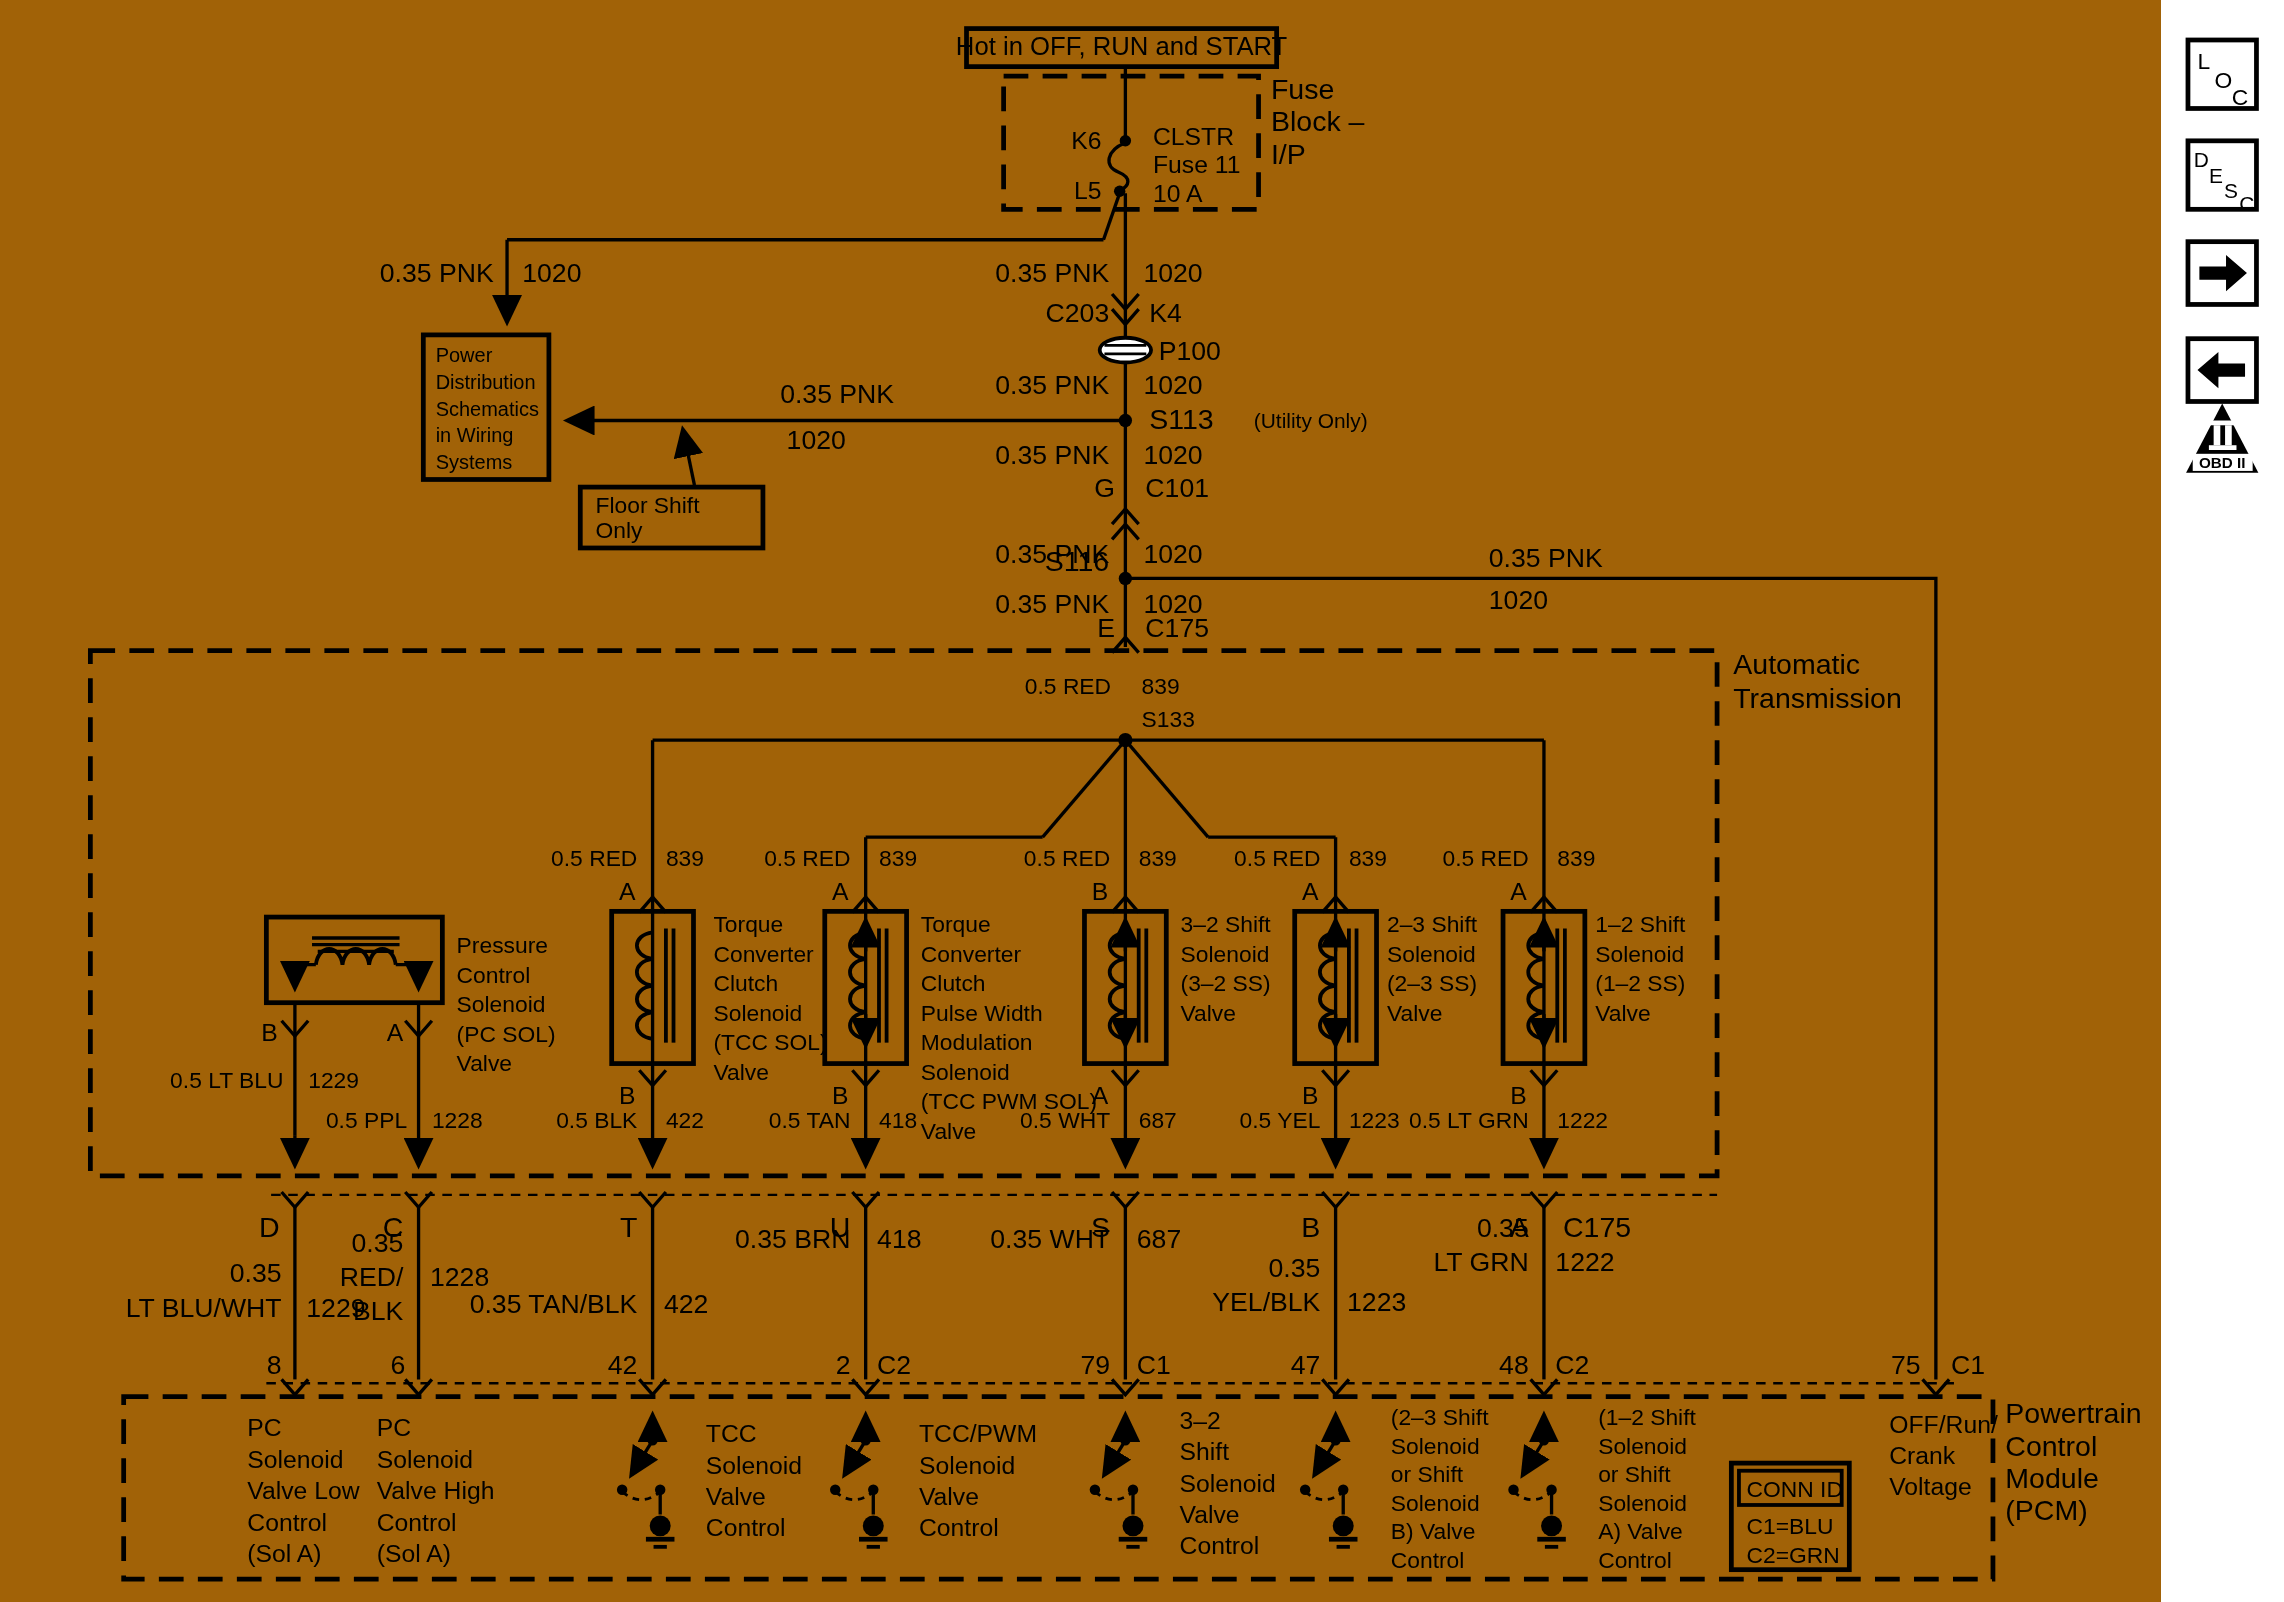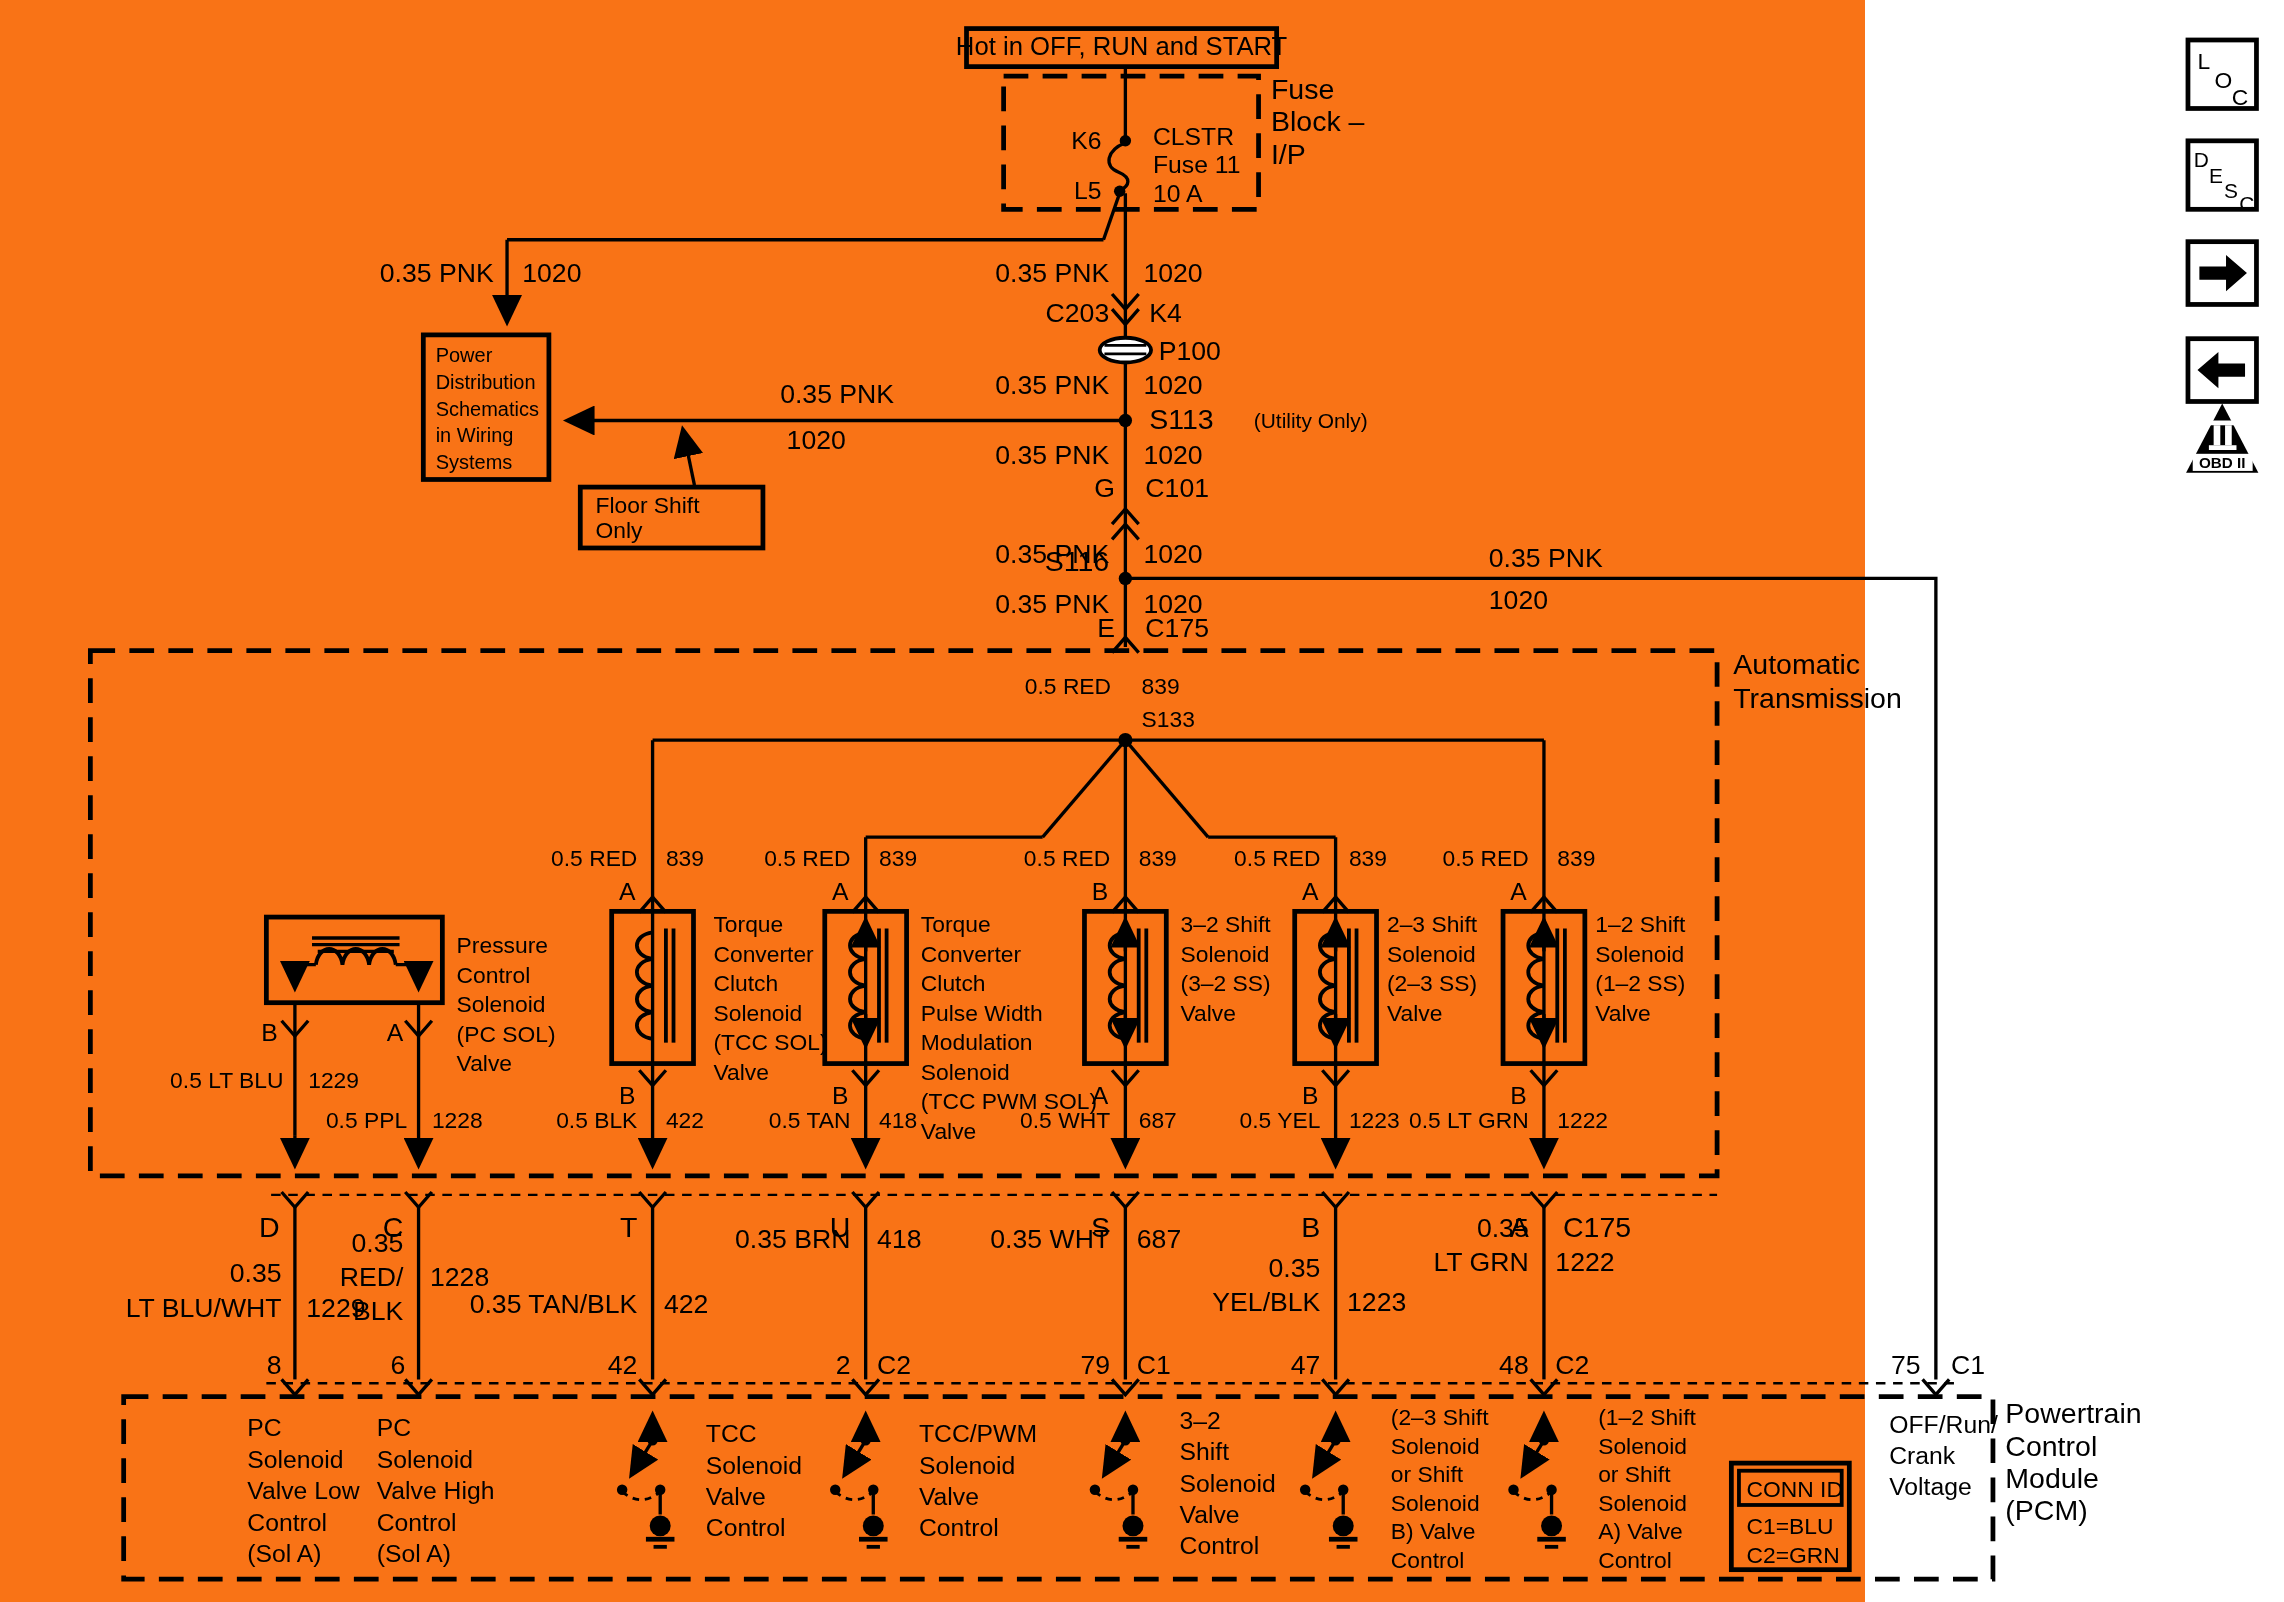--- a/index.html
+++ b/index.html
@@ -1,16 +1,16 @@
 <!DOCTYPE html>
 <html style="font-size:15px"><head>
 <meta charset="utf-8">
 <style>
   html,body{margin:0;padding:0;background:#ffffff;}
-  .stage{width:1865px;height:1603px;background:#f97316;position:relative;}
+  .stage{width:2161px;height:1603px;background:#a16207;position:relative;}
   svg{display:block;}
   text{font-family:"Liberation Sans","DejaVu Sans",sans-serif;fill:#000;}
   .t21{font-size:21px}.t22{font-size:22px}.t24{font-size:24px}.t26{font-size:26px}
   .t27{font-size:27px}.t28{font-size:28px}.t30{font-size:30px}.t16{font-size:16px;font-weight:bold}
   .end{text-anchor:end}.mid{text-anchor:middle}
   .w{stroke:#000;stroke-width:3.5;fill:none}
   .bx{stroke:#000;stroke-width:5;fill:none}
   .bx4{stroke:#000;stroke-width:4;fill:none}
   .dash{stroke-dasharray:26 15}
   .tdash{stroke:#000;stroke-width:2.5;fill:none;stroke-dasharray:10 8}

